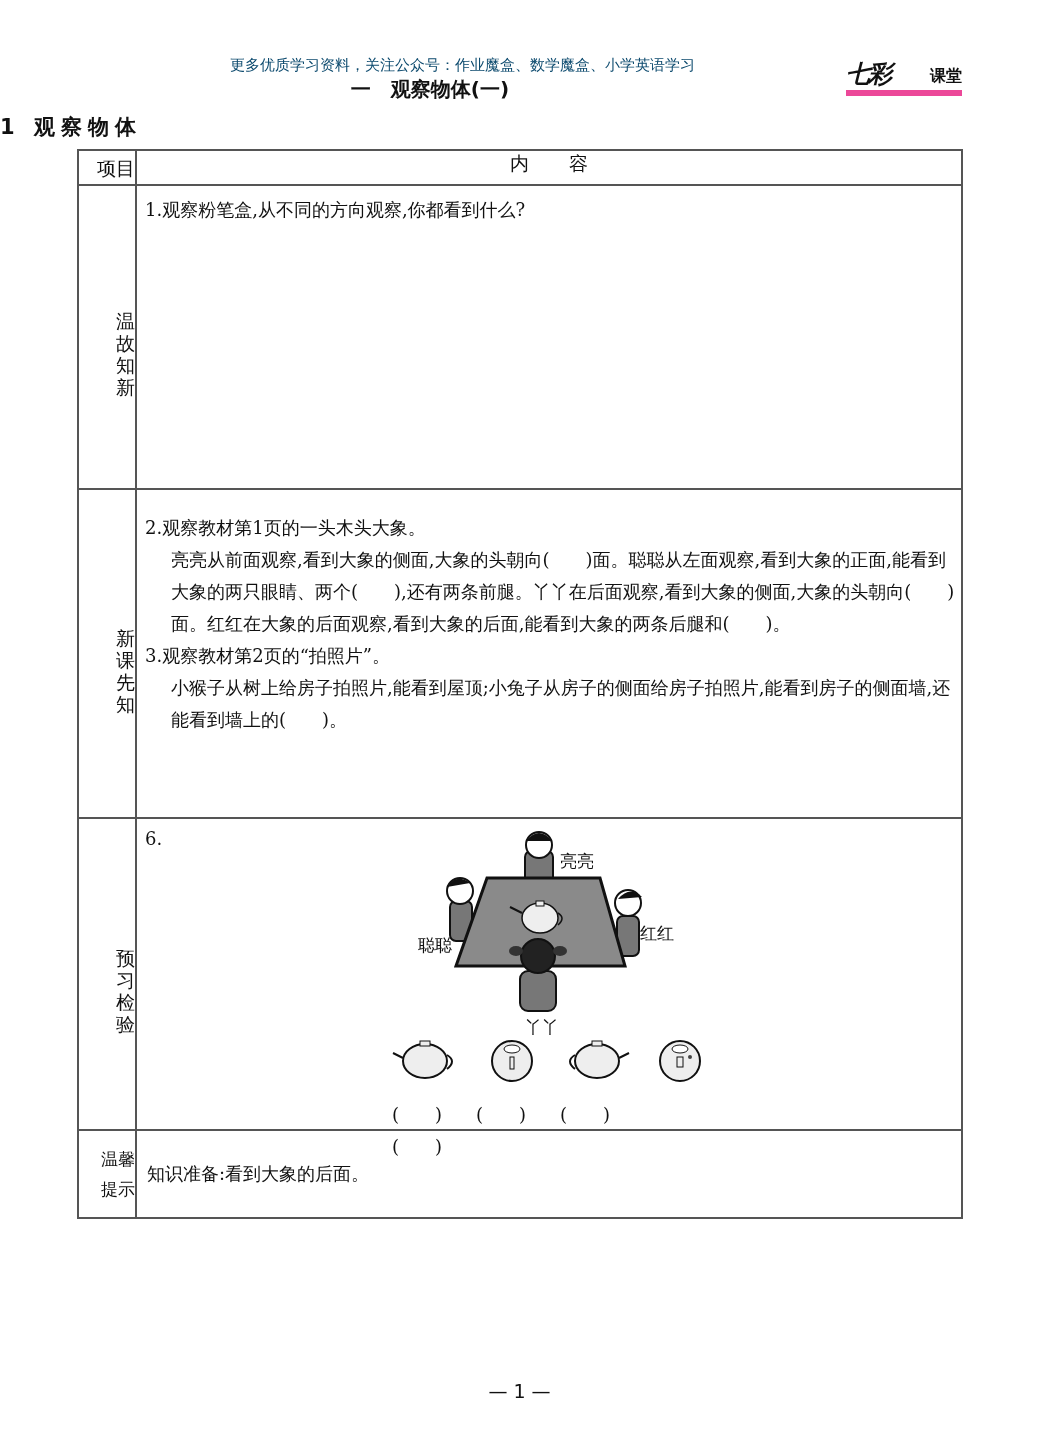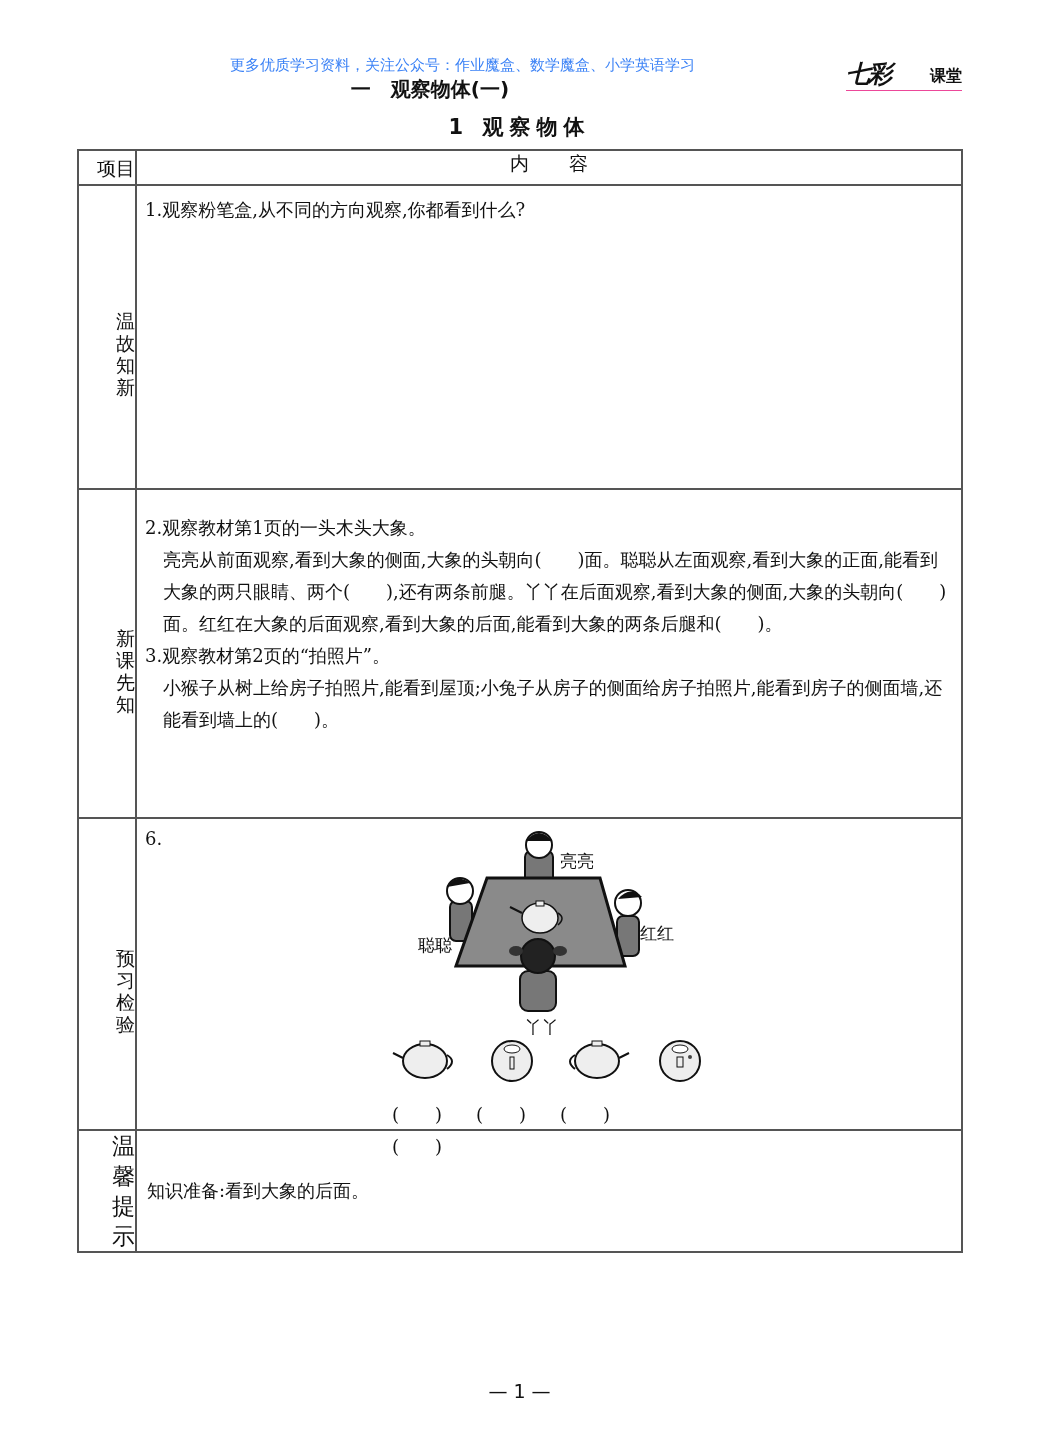--- a/index.html
+++ b/index.html
@@ -3,70 +3,70 @@
   <meta charset="utf-8">
   <style>
     html, body { margin: 0; padding: 0; background: #ffffff; }
     body {
       width: 1039px; height: 1453px; position: relative; overflow: hidden;
       font-family: "DejaVu Serif", "Liberation Serif", serif; color: #111;
     }
     .promo {
       position: absolute; left: 230px; top: 56px;
       font-family: "DejaVu Sans", "Liberation Sans", sans-serif;
-      font-size: 15px; color: #3b82f6; letter-spacing: 0px;
+      font-size: 15px; color: #0c4a6e; letter-spacing: 0px;
     }
     .brand {
       position: absolute; left: 846px; top: 58px; width: 116px; height: 32px;
-      border-bottom: 1px solid #ec4899;
+      border-bottom: 6px solid #ec4899;
     }
     .brand .big {
       font-family: "DejaVu Serif", serif; font-weight: bold; font-style: italic;
       font-size: 24px; position: absolute; left: 0; top: 0; letter-spacing: -2px;
     }
     .brand .small {
       font-family: "DejaVu Sans", sans-serif; font-weight: bold;
       font-size: 16px; position: absolute; right: 0; top: 8px;
     }
     .unit-title {
       position: absolute; left: 0; width: 860px; top: 76px; text-align: center;
       font-size: 20px; font-weight: bold; font-family: "DejaVu Sans", sans-serif;
     }
     .lesson-title {
-      position: absolute; left: 0; width: 1039px; top: 113px; text-align: center;
+      position: absolute; left: 0; width: 1039px; top: 113px; text-align: left;
       font-size: 21px; font-weight: bold; font-family: "DejaVu Sans", sans-serif;
       letter-spacing: 6px;
     }
     table.sheet {
       position: absolute; left: 77px; top: 149px; width: 886px;
       border-collapse: collapse; table-layout: fixed;
     }
     table.sheet td {
       border: 2px solid #555; vertical-align: top; padding: 0;
     }
     td.label {
       width: 56px; text-align: right; vertical-align: middle !important;
       font-size: 19px; line-height: 22px;
     }
     td.label .vert { display: inline-block; width: 20px; word-break: break-all; margin-top: 34px; }
     td.content { font-size: 18px; line-height: 32px; }
     .header-row td { height: 33px; vertical-align: middle; font-size: 19px; }
     .header-row .content-head { text-align: center; letter-spacing: 40px; padding-left: 40px; }
     .p { margin: 0; padding-left: 8px; padding-right: 6px; }
-    .ind { padding-left: 26px; }
+    .ind { padding-left: 34px; }
     .hang { padding-left: 26px; text-indent: -18px; }
     .row1 td { height: 294px; }
     .row1 .content { padding-top: 8px; }
     .row2 td { height: 305px; }
     .row2 .content { padding-top: 22px; }
     .row3 td { height: 176px; }
     .row3 .content { padding-top: 42px; }
     .row4 td { height: 310px; }
     .row5 td { height: 86px; }
-    .row5 .label { font-size: 23px; line-height: 30px; }
+    .row5 .label { font-size: 17px; line-height: 30px; }
     .row5 .content { vertical-align: middle; padding-left: 10px; }
     .q6-area { position: relative; height: 310px; }
     .q6-num { position: absolute; left: 8px; top: 4px; font-size: 18px; }
     .figure { position: absolute; left: 253px; top: 2px; width: 320px; height: 272px; }
     .fig-label { position: absolute; font-size: 17px; font-family: "DejaVu Sans", sans-serif; }
     .answers { position: absolute; left: 255px; top: 280px; width: 320px; font-size: 18px; }
     .answers span { display: inline-block; width: 84px; }
     .page-num {
       position: absolute; left: 0; width: 1039px; top: 1380px; text-align: center;
       font-size: 19px; font-family: "DejaVu Sans", sans-serif;

